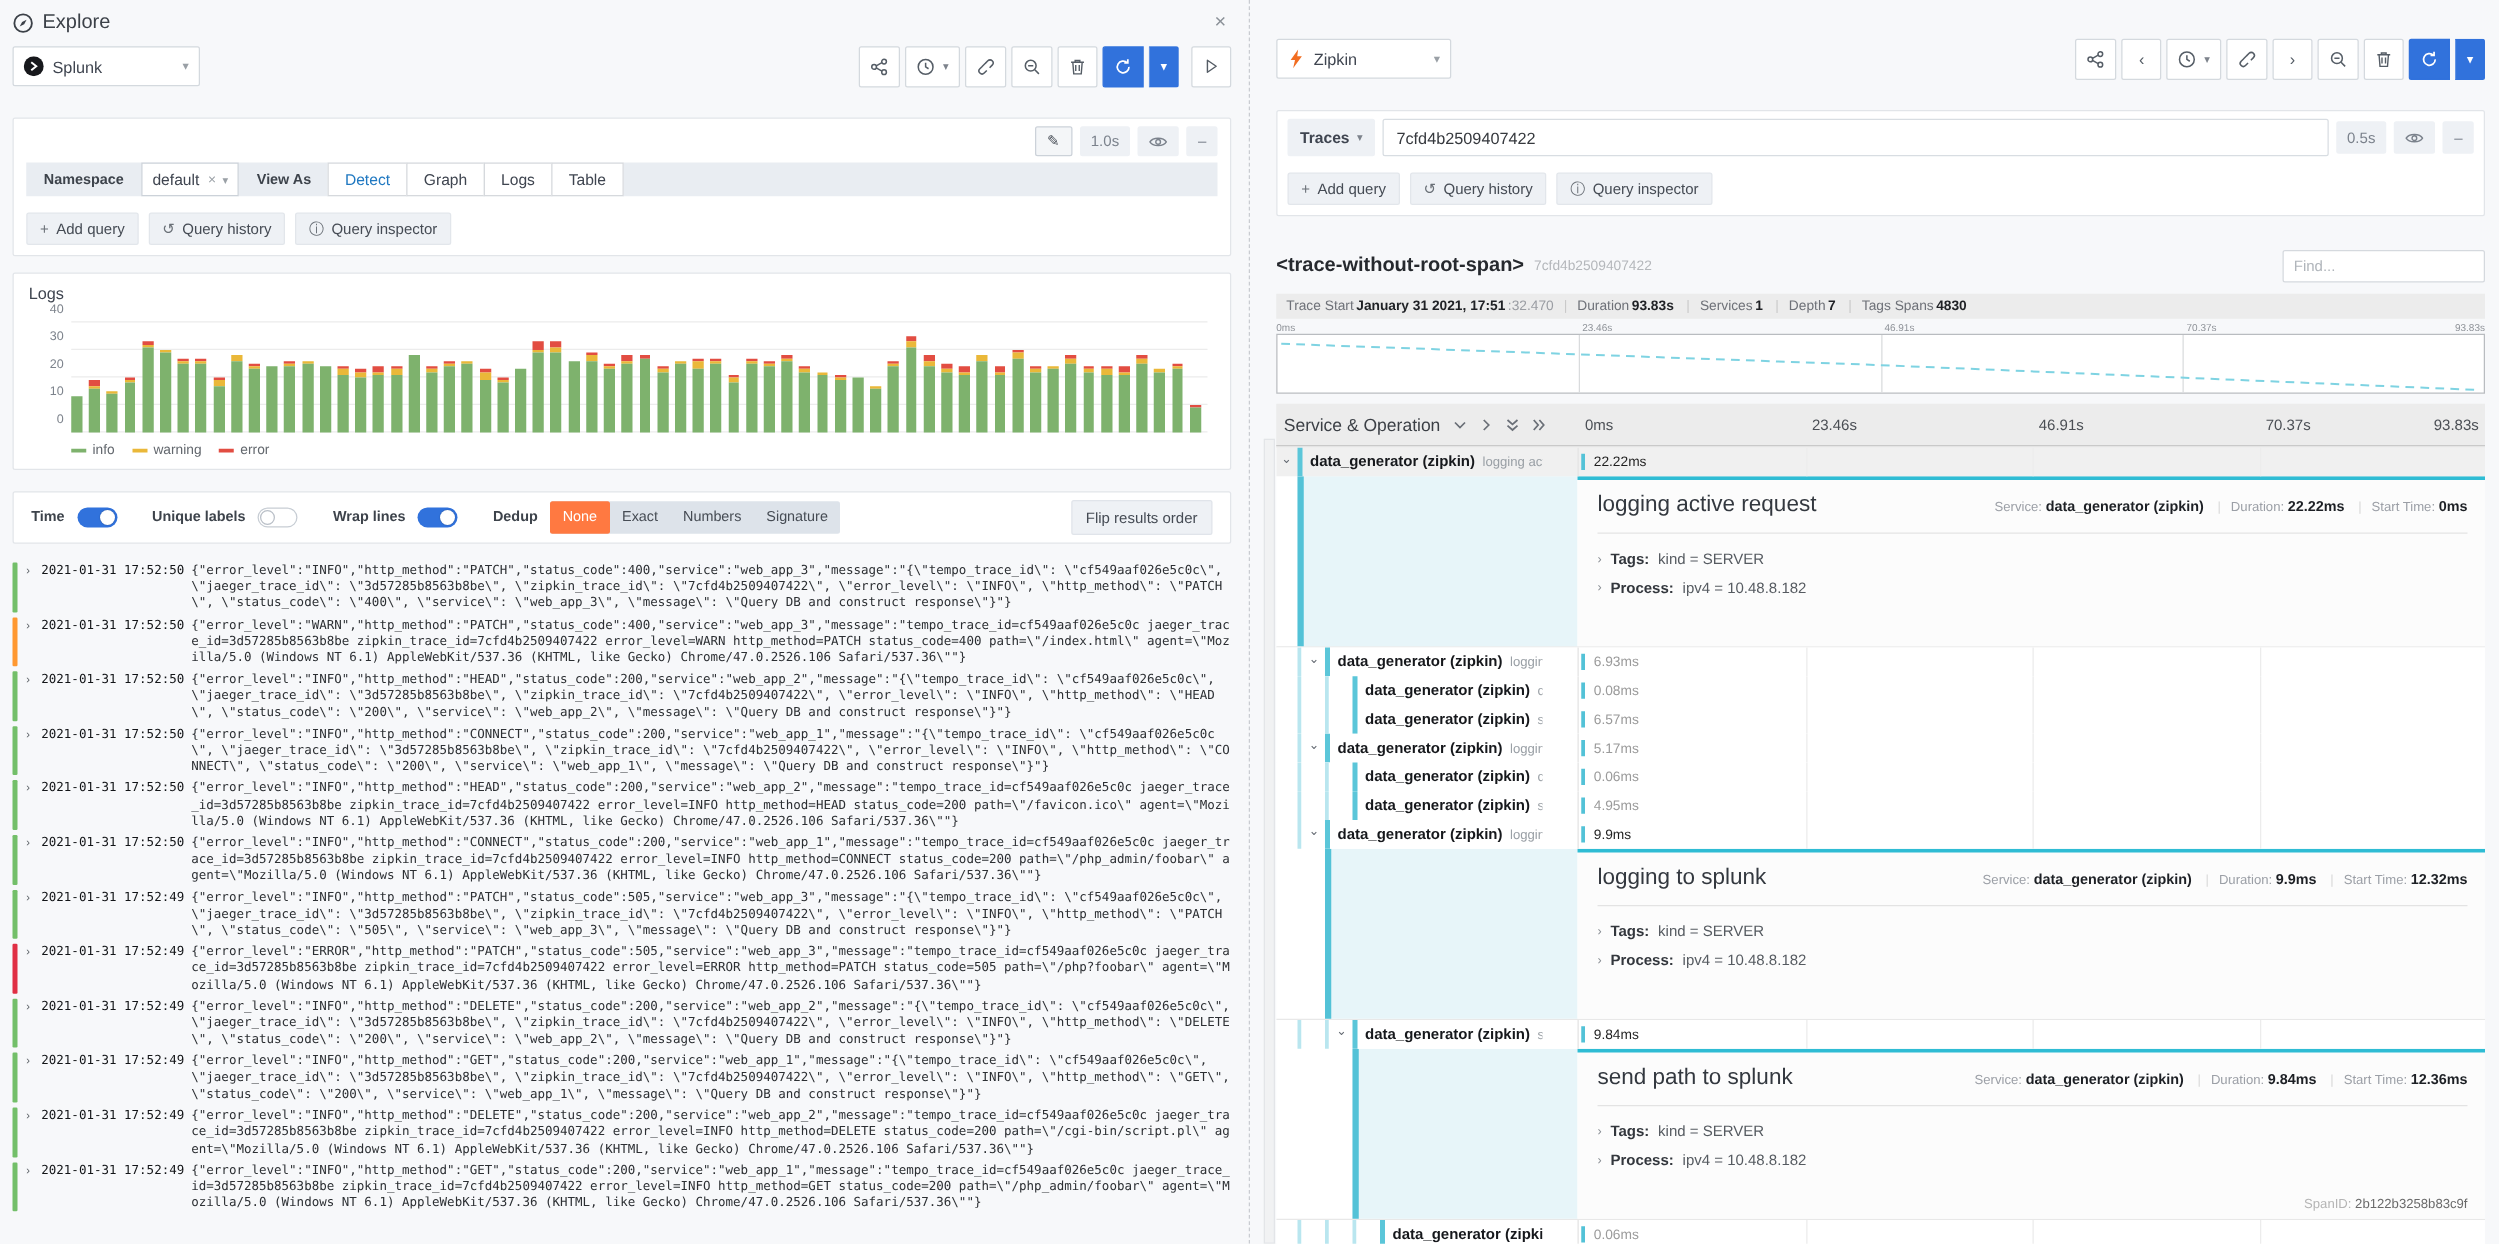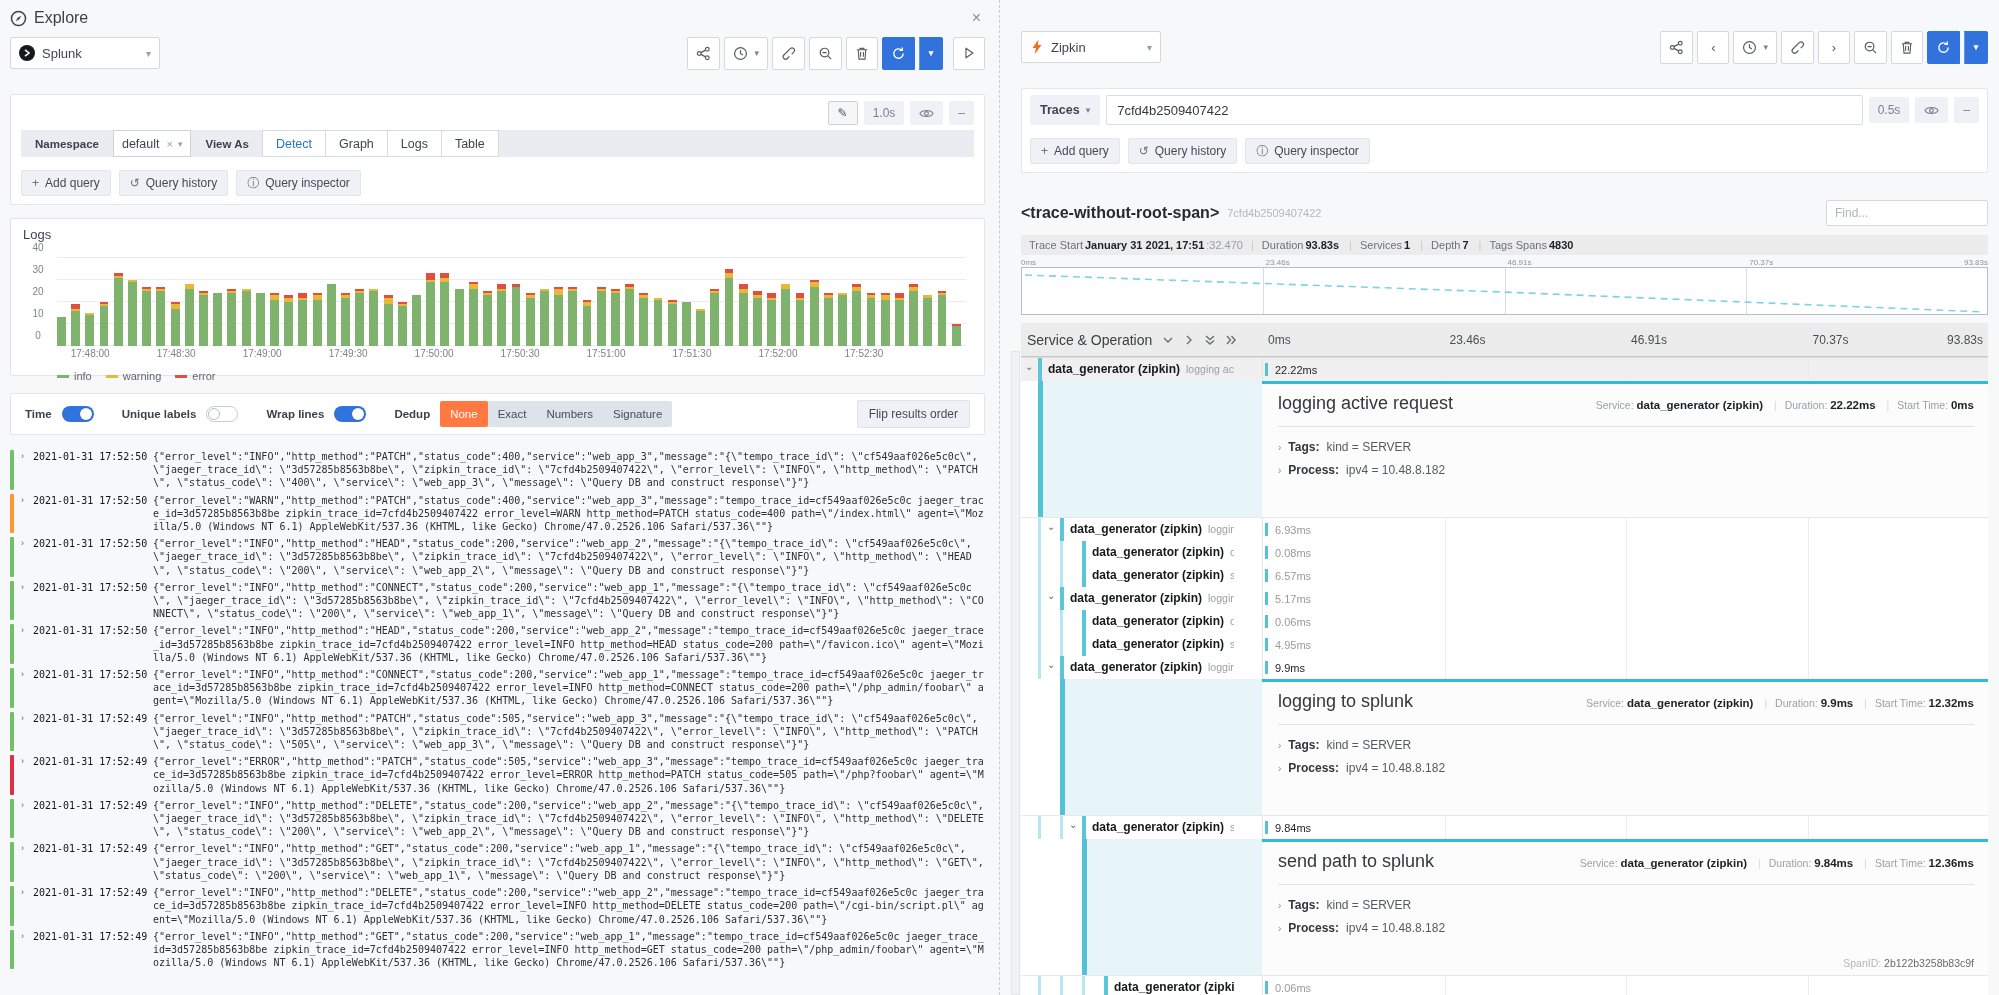--- a/index.html
+++ b/index.html
@@ -48,21 +48,21 @@
   .mode.active{color:#1f78c1}
   .actions-row{margin-top:13px;display:flex;align-items:center}
   .act-btn{height:26px;display:inline-flex;align-items:center;padding:0 10px;background:#eef1f5;border:1px solid #e2e6eb;border-radius:2px;font-size:12px;color:#454b54;margin-right:8px;cursor:pointer}
   .act-btn .gl{margin-right:6px;font-size:12px;color:#6a7077}
 
   
   #logs-card{margin-top:13px;height:158px;padding:8px 12px 6px}
   .panel-title{font-size:13px;color:#3f4550;font-weight:500}
   #plot{position:relative;height:92px;margin:12px 6px 0 34px}
   .gridline{position:absolute;left:0;right:0;height:1px;background:#ececec}
-  .ytick{position:absolute;left:-32px;width:26px;text-align:center;font-size:10px;color:#7d838c;transform:translateY(-5px)}
+  .ytick{position:absolute;left:-32px;width:26px;text-align:right;font-size:10px;color:#7d838c;transform:translateY(-5px)}
   #bars{position:absolute;inset:0;display:flex;align-items:flex-end}
   .bar{width:9px;display:flex;flex-direction:column;justify-content:flex-end}
   .seg{width:100%}
   #xlabels{position:relative;height:14px;margin:2px 6px 0 34px}
   #xlabels span{position:absolute;top:0;transform:translateX(-50%);font-size:10px;color:#7d838c;white-space:nowrap}
   #legend{display:flex;margin:8px 0 0 34px}
   .lg-item{display:flex;align-items:center;margin-right:14px;font-size:11px;color:#62676d}
   .lg-swatch{width:12px;height:3px;margin-right:5px}
 
   
@@ -597,32 +597,20 @@
             <div class="seg" style="height: 2.2px; background: rgb(226, 77, 66);"></div>
             <div class="seg" style="height: 2.2px; background: rgb(234, 184, 57);"></div>
             <div class="seg" style="height: 50.6px; background: rgb(126, 178, 109);"></div>
           </div>
           <div class="bar" style="margin-right: 5.33px;">
             <div class="seg" style="height: 2.2px; background: rgb(226, 77, 66);"></div>
             <div class="seg" style="height: 0px; background: rgb(234, 184, 57);"></div>
             <div class="seg" style="height: 19.8px; background: rgb(126, 178, 109);"></div>
           </div>
         </div>
-      </div>
-    <div id="xlabels">
-        <span style="left: 33.16px;">17:48:00</span>
-        <span style="left: 119.14px;">17:48:30</span>
-        <span style="left: 205.12px;">17:49:00</span>
-        <span style="left: 291.1px;">17:49:30</span>
-        <span style="left: 377.08px;">17:50:00</span>
-        <span style="left: 463.06px;">17:50:30</span>
-        <span style="left: 549.04px;">17:51:00</span>
-        <span style="left: 635.02px;">17:51:30</span>
-        <span style="left: 721px;">17:52:00</span>
-        <span style="left: 806.98px;">17:52:30</span>
       </div>
     <div id="legend">
         <span class="lg-item">
           <span class="lg-swatch" style="background: rgb(126, 178, 109);"></span>
           <span>info</span>
         </span>
         <span class="lg-item">
           <span class="lg-swatch" style="background: rgb(234, 184, 57);"></span>
           <span>warning</span>
         </span>

